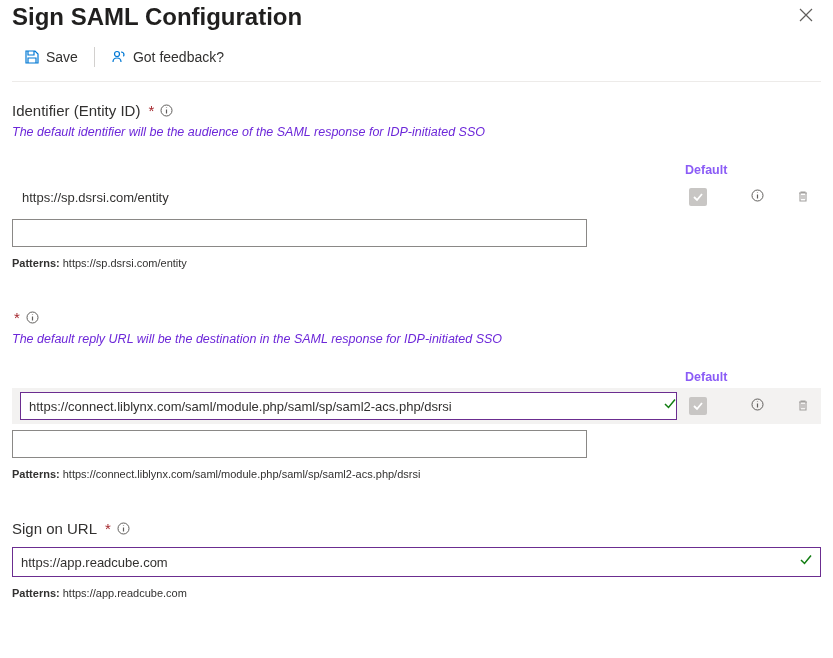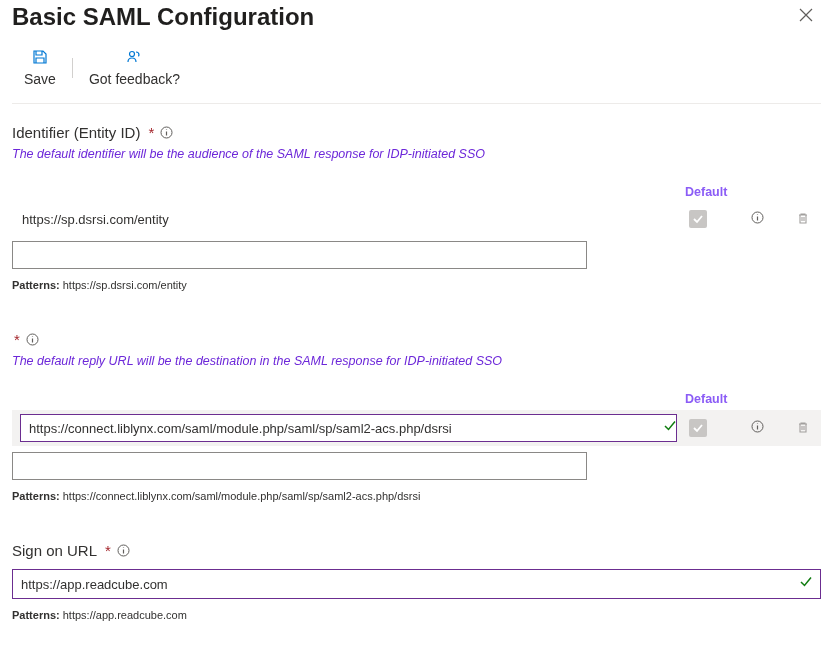--- a/index.html
+++ b/index.html
@@ -40,21 +40,20 @@
     .toolbar-btn {
       display: flex;
       align-items: center;
       gap: 6px;
       background: none;
       border: none;
       font-size: 14px;
       color: #323130;
       cursor: pointer;
       padding: 2px 4px;
-      flex-direction: column;
     }
     .toolbar-btn svg { flex-shrink: 0; }
     .toolbar-sep {
       width: 1px;
       height: 20px;
       background: #d2d0ce;
       margin: 0 4px;
     }
     .section-label {
       font-size: 15px;
@@ -178,21 +177,21 @@
       border: 1px solid #8a8886;
       padding: 0 8px;
       font-size: 13px;
       outline: none;
     }
   </style>
 </head>
 <body>
 
 <div class="header-row">
-  <h1 class="page-title">Basic SAML Configuration</h1>
+  <h1 class="page-title">Sign SAML Configuration</h1>
   <button class="close-btn">
     <svg width="14" height="14" viewBox="0 0 14 14">
         <path d="M1 1 L13 13 M13 1 L1 13" stroke="#605e5c" stroke-width="1.2" fill="none"></path>
       </svg>
   </button>
 </div>
 
 <div class="toolbar">
   <button class="toolbar-btn">
     <svg width="16" height="16" viewBox="0 0 16 16">

